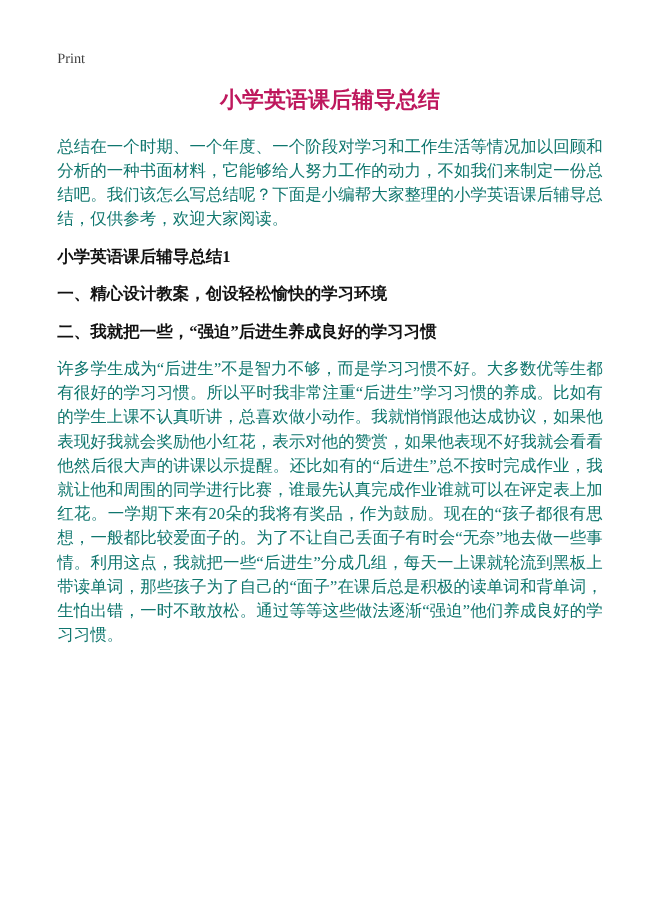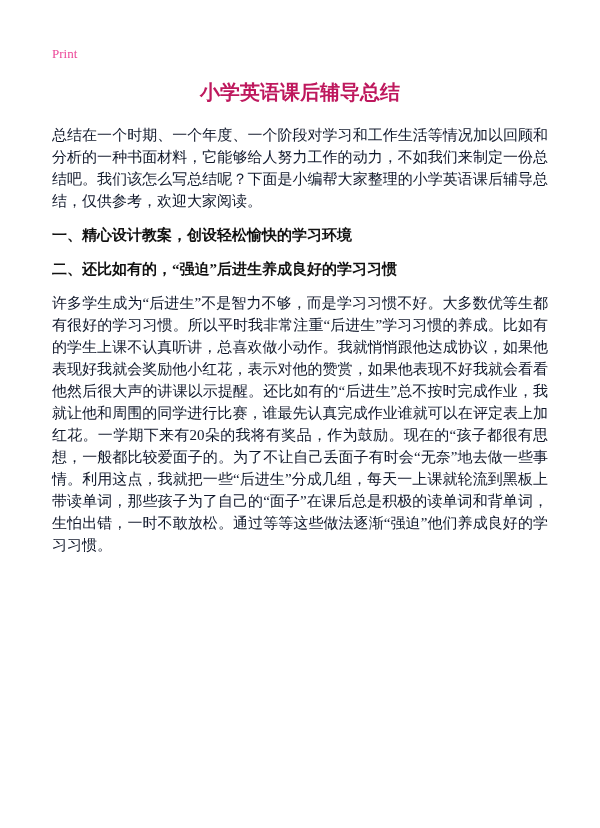--- a/index.html
+++ b/index.html
@@ -18,21 +18,21 @@
     box-sizing: border-box;
     width: 600px;
     height: 828px;
     padding: 44px 52px 0 52px;
     background: #ffffff;
   }
   .print-link {
     font-size: 13px;
     line-height: 18px;
     margin: 0 0 16px 0;
-    color: #ec4899;
+    color: #404040;
     cursor: pointer;
     display: inline-block;
   }
   .doc-title {
     font-size: 20px;
     line-height: 27px;
     font-weight: bold;
     text-align: center;
     margin: 0 0 18px 0;
     color: #be185d;
@@ -40,21 +40,21 @@
   .subtitle {
     font-size: 15px;
     line-height: 22px;
     margin: 0 0 14px 0;
   }
   .para {
     font-size: 15px;
     line-height: 22px;
     margin: 0 0 12px 0;
     text-align: justify;
-    color: #0f172a;
+    color: #0f766e;
   }
   .heading {
     font-size: 15px;
     line-height: 22px;
     font-weight: bold;
     margin: 8px 0 12px 0;
     color: #111111;
   }
 </style>
 </head>
@@ -62,24 +62,25 @@
 
 <div class="page">
 
   <span class="print-link">Print</span>
 
   <h1 class="doc-title">小学英语课后辅导总结</h1>
 
 
   <p class="para">总结在一个时期、一个年度、一个阶段对学习和工作生活等情况加以回顾和分析的一种书面材料，它能够给人努力工作的动力，不如我们来制定一份总结吧。我们该怎么写总结呢？下面是小编帮大家整理的小学英语课后辅导总结，仅供参考，欢迎大家阅读。</p>
 
+  <h2 class="heading">小学英语课后辅导总结1</h2>
 
 
   <h2 class="heading">一、精心设计教案，创设轻松愉快的学习环境</h2>
 
 
-  <h2 class="heading">二、还比如有的，“强迫”后进生养成良好的学习习惯</h2>
+  <h2 class="heading">二、我就把一些，“强迫”后进生养成良好的学习习惯</h2>
 
   <p class="para">许多学生成为“后进生”不是智力不够，而是学习习惯不好。大多数优等生都有很好的学习习惯。所以平时我非常注重“后进生”学习习惯的养成。比如有的学生上课不认真听讲，总喜欢做小动作。我就悄悄跟他达成协议，如果他表现好我就会奖励他小红花，表示对他的赞赏，如果他表现不好我就会看看他然后很大声的讲课以示提醒。还比如有的“后进生”总不按时完成作业，我就让他和周围的同学进行比赛，谁最先认真完成作业谁就可以在评定表上加红花。一学期下来有20朵的我将有奖品，作为鼓励。现在的“孩子都很有思想，一般都比较爱面子的。为了不让自己丢面子有时会“无奈”地去做一些事情。利用这点，我就把一些“后进生”分成几组，每天一上课就轮流到黑板上带读单词，那些孩子为了自己的“面子”在课后总是积极的读单词和背单词，生怕出错，一时不敢放松。通过等等这些做法逐渐“强迫”他们养成良好的学习习惯。</p>
 
   
 
 </div>
 
 </body></html>

